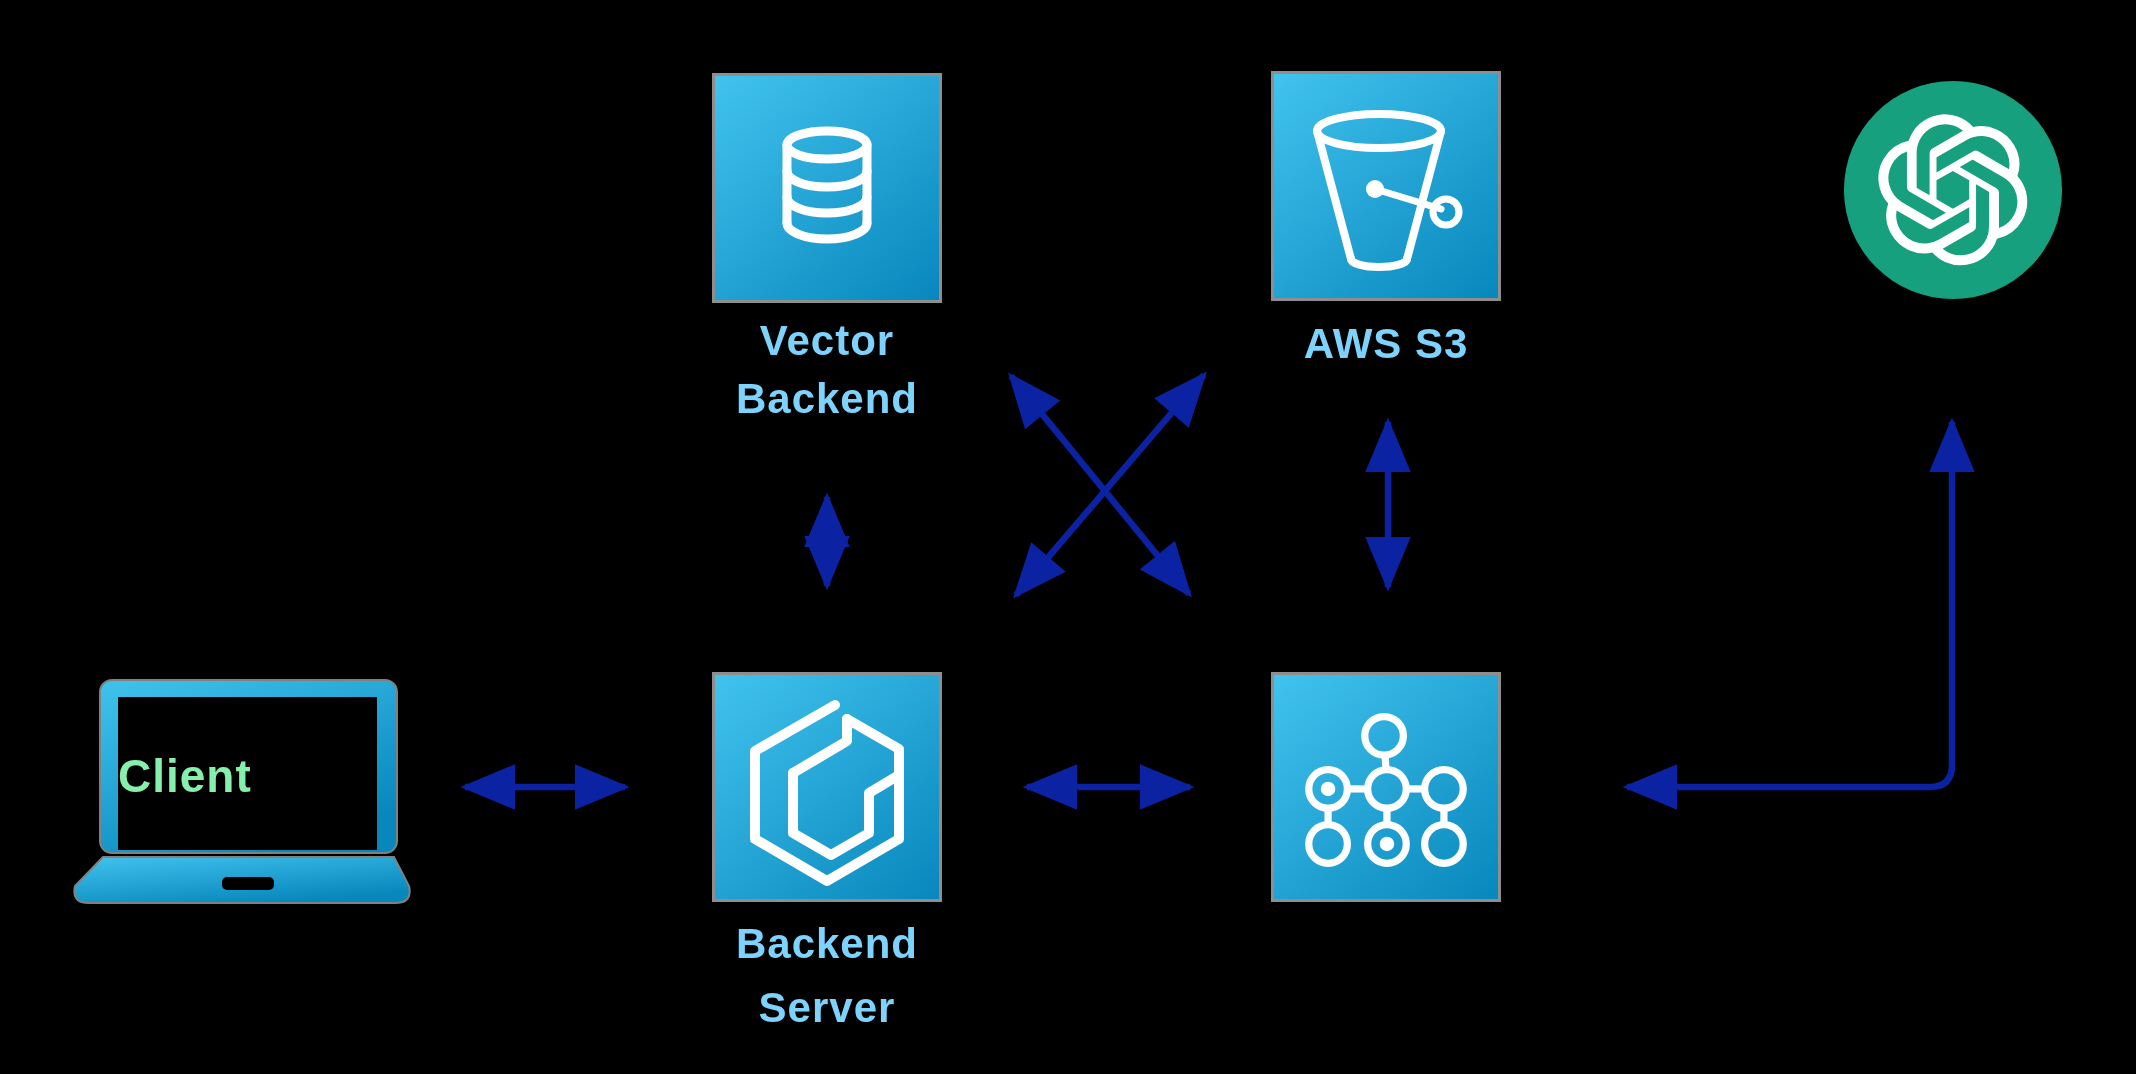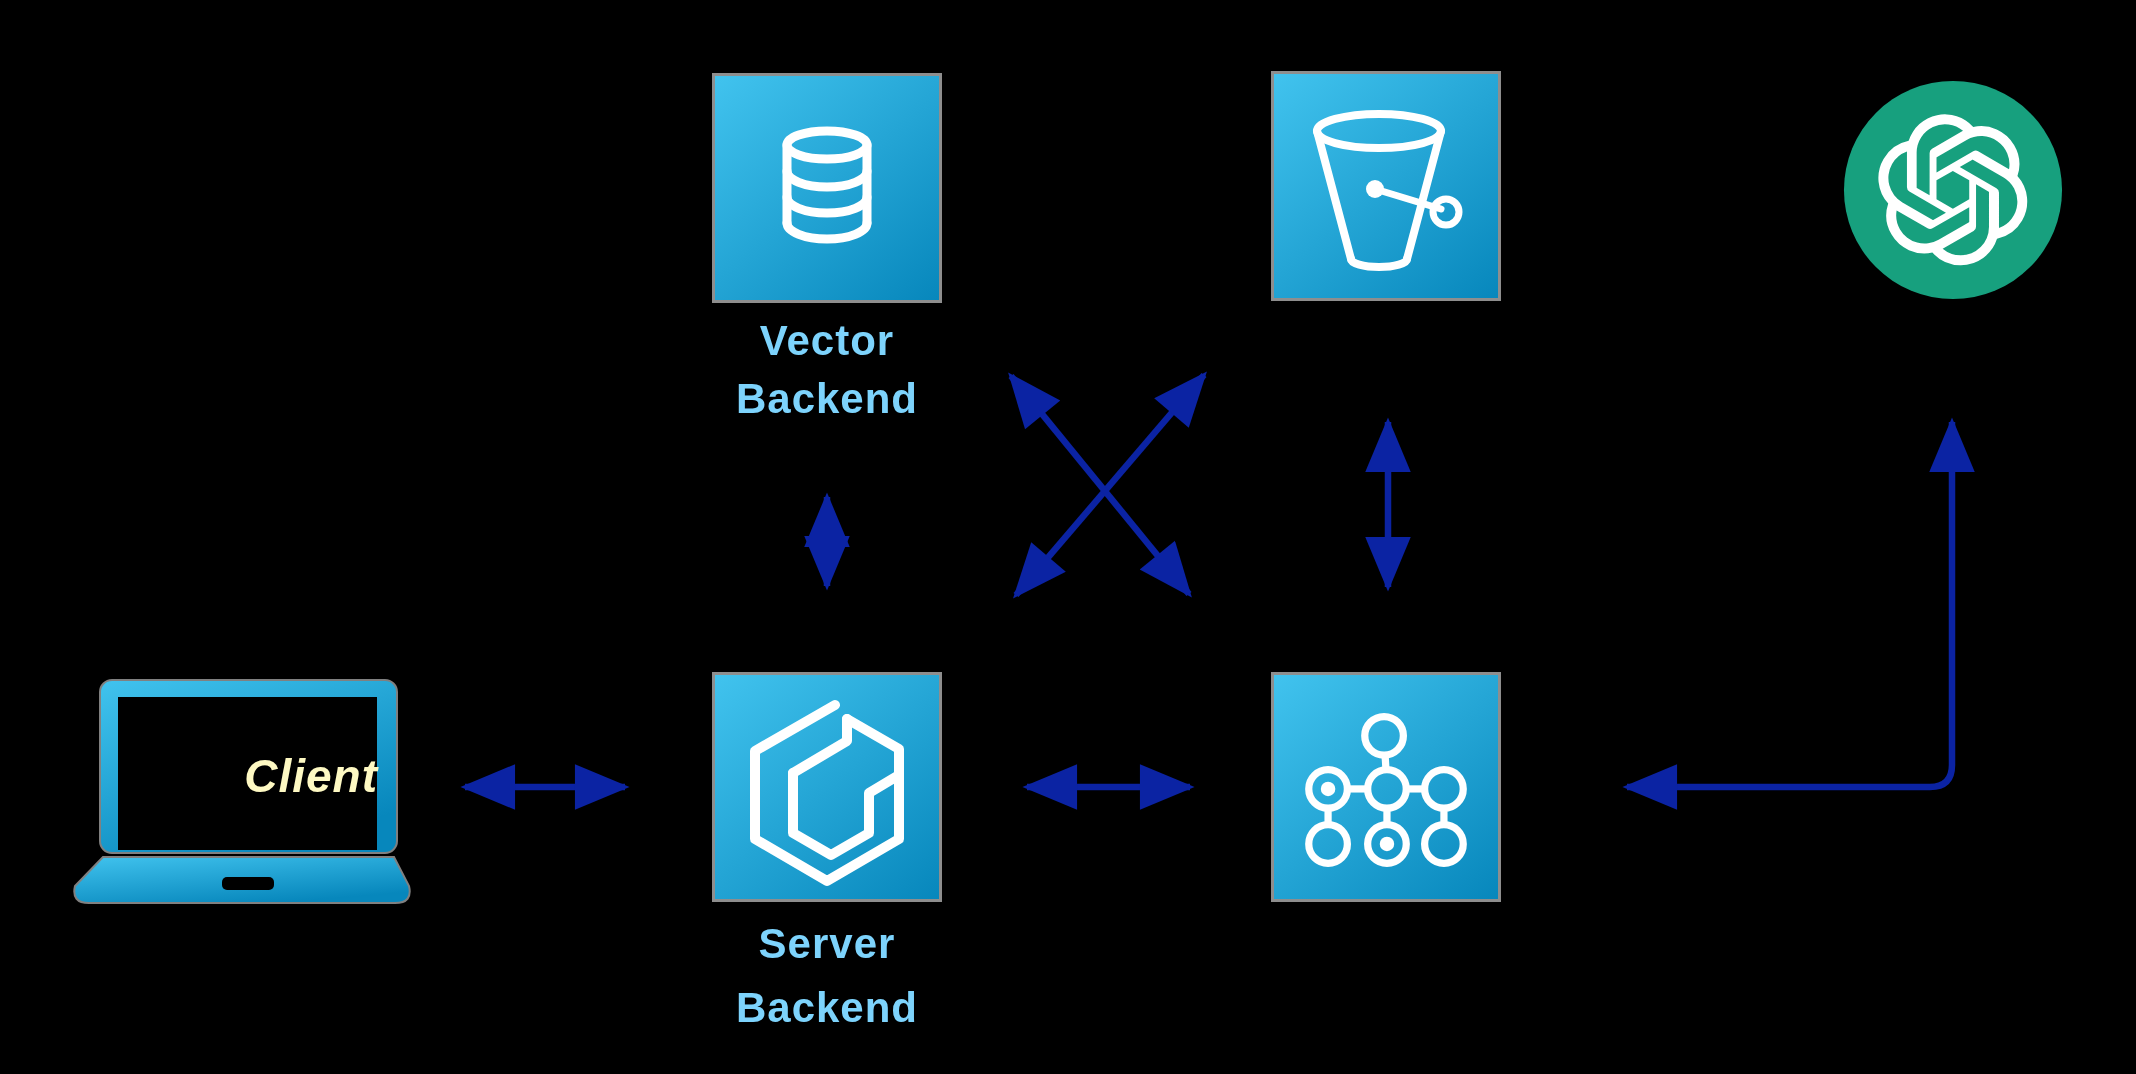--- a/index.html
+++ b/index.html
@@ -13,24 +13,23 @@
     background:linear-gradient(140deg,#41c3ee 0%,#0787bc 100%);
     border:3px solid #8e8e8e;
     display:flex;align-items:center;justify-content:center;
   }
   .node-label{
     position:absolute;width:360px;text-align:center;
     color:#7dd3fc;font-size:42px;font-weight:700;line-height:58px;
     letter-spacing:1px;
   }
   .client-label{
-    position:absolute;width:260px;text-align:right;
-    color:#fef9c3;font-size:46px;font-weight:700;line-height:56px;
+    position:absolute;width:260px;text-align:left;
+    color:#86efac;font-size:46px;font-weight:700;line-height:56px;
     letter-spacing:1px;
-    font-style:italic;
   }
   .openai-badge{position:absolute;left:1842px;top:79px;width:222px;height:222px;}
 </style>
 </head>
 <body>
 
 <div id="canvas">
 
   <svg class="arrow-layer" width="2136" height="1074" viewBox="0 0 2136 1074">
     <defs>
@@ -85,38 +84,39 @@
     <svg width="170" height="175" viewBox="0 0 170 175" fill="none" stroke="#ffffff" stroke-width="8" stroke-linecap="round">
       <ellipse cx="78" cy="32" rx="62" ry="17"></ellipse>
       <path d="M16,32 L50,160"></path>
       <path d="M140,32 L106,160"></path>
       <path d="M50,160 A28 8 0 0 0 106,160"></path>
       <circle cx="74" cy="90" r="9" fill="#ffffff" stroke="none"></circle>
       <path d="M74,90 L140,110" stroke-width="7"></path>
       <circle cx="145" cy="113" r="13" stroke-width="7"></circle>
     </svg>
   </div>
+  <div class="node-label" style="left:1206px;top:315px;">AWS S3</div>
 
   <svg class="openai-badge" viewBox="0 0 226 226">
     <circle cx="113" cy="113" r="111" fill="#17a07e"></circle>
     <g transform="translate(36,36) scale(6.4)">
       <path fill="#ffffff" d="M22.2819 9.8211a5.9847 5.9847 0 0 0-.5157-4.9108 6.0462 6.0462 0 0 0-6.5098-2.9A6.0651 6.0651 0 0 0 4.9807 4.1818a5.9847 5.9847 0 0 0-3.9977 2.9 6.0462 6.0462 0 0 0 .7427 7.0966 5.98 5.98 0 0 0 .511 4.9107 6.051 6.051 0 0 0 6.5146 2.9001A5.9847 5.9847 0 0 0 13.2599 24a6.0557 6.0557 0 0 0 5.7718-4.2058 5.9894 5.9894 0 0 0 3.9977-2.9001 6.0557 6.0557 0 0 0-.7475-7.073zm-9.022 12.6081a4.4755 4.4755 0 0 1-2.8764-1.0408l.1419-.0804 4.7783-2.7582a.7948.7948 0 0 0 .3927-.6813v-6.7369l2.02 1.1686a.071.071 0 0 1 .038.052v5.5826a4.504 4.504 0 0 1-4.4945 4.4944zm-9.6607-4.1254a4.4708 4.4708 0 0 1-.5346-3.0137l.142.0852 4.783 2.7582a.7712.7712 0 0 0 .7806 0l5.8428-3.3685v2.3324a.0804.0804 0 0 1-.0332.0615L9.74 19.9502a4.4992 4.4992 0 0 1-6.1408-1.6464zM2.3408 7.8956a4.485 4.485 0 0 1 2.3655-1.9728V11.6a.7664.7664 0 0 0 .3879.6765l5.8144 3.3543-2.0201 1.1685a.0757.0757 0 0 1-.071 0l-4.8303-2.7865A4.504 4.504 0 0 1 2.3408 7.8956zm16.5963 3.8558L13.1038 8.364 15.1192 7.2a.0757.0757 0 0 1 .071 0l4.8303 2.7913a4.4944 4.4944 0 0 1-.6765 8.1042v-5.6772a.79.79 0 0 0-.407-.667zm2.0107-3.0231l-.142-.0852-4.7735-2.7818a.7759.7759 0 0 0-.7854 0L9.409 9.2297V6.8974a.0662.0662 0 0 1 .0284-.0615l4.8303-2.7866a4.4992 4.4992 0 0 1 6.6802 4.66zM8.3065 12.863l-2.02-1.1638a.0804.0804 0 0 1-.038-.0567V6.0742a4.4992 4.4992 0 0 1 7.3757-3.4537l-.142.0805L8.704 5.459a.7948.7948 0 0 0-.3927.6813zm1.0976-2.3654l2.602-1.4998 2.6069 1.4998v2.9994l-2.5974 1.4997-2.6067-1.4997Z"></path>
     </g>
   </svg>
 
   <div class="sq" style="left:712px;top:672px;">
     <svg width="200" height="200" viewBox="0 0 200 200" fill="none" stroke="#ffffff" stroke-width="10" stroke-linecap="round" stroke-linejoin="round">
       <path d="M108,18 L28,64 L28,152 L100,194 L172,152 L172,62 L120,32"></path>
       <path d="M66,86 L66,146 L104,168 L142,146 L142,106 L172,88"></path>
       <path d="M66,86 L120,54 L120,32"></path>
     </svg>
   </div>
   <div class="node-label" style="left:647px;top:912px;line-height:64px;">
+    <div>Backend</div>
     <div>Server</div>
-    <div>Backend</div>
   </div>
 
   <div class="sq" style="left:1271px;top:672px;">
     <svg width="232" height="232" viewBox="0 0 232 232" fill="none" stroke="#ffffff" stroke-width="7.5">
       <line x1="115" y1="83" x2="116" y2="98"></line>
       <line x1="76" y1="118" x2="97" y2="118"></line>
       <line x1="137" y1="118" x2="156" y2="118"></line>
       <line x1="56" y1="138" x2="56" y2="155"></line>
       <line x1="117" y1="138" x2="117" y2="155"></line>
       <line x1="176" y1="138" x2="176" y2="155"></line>

